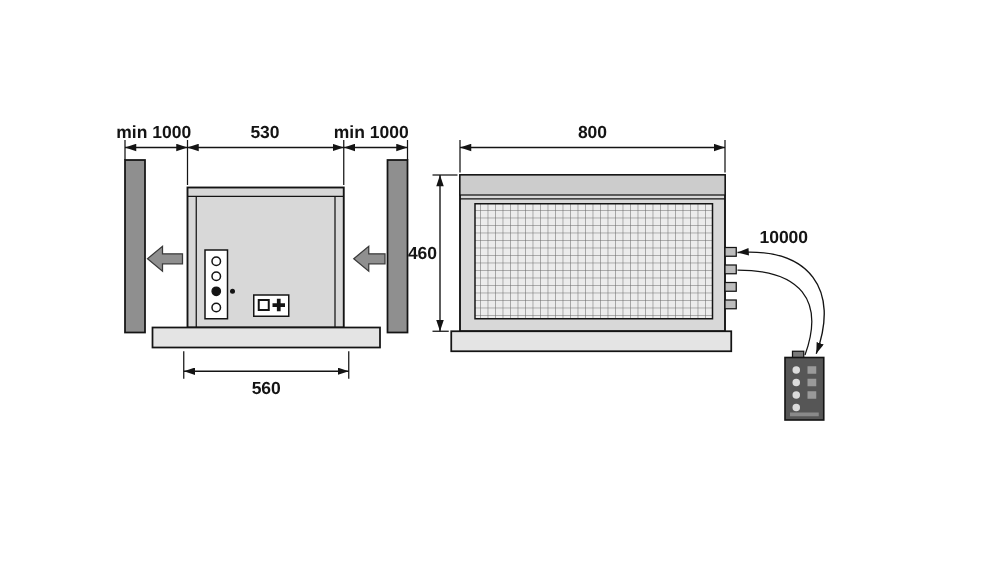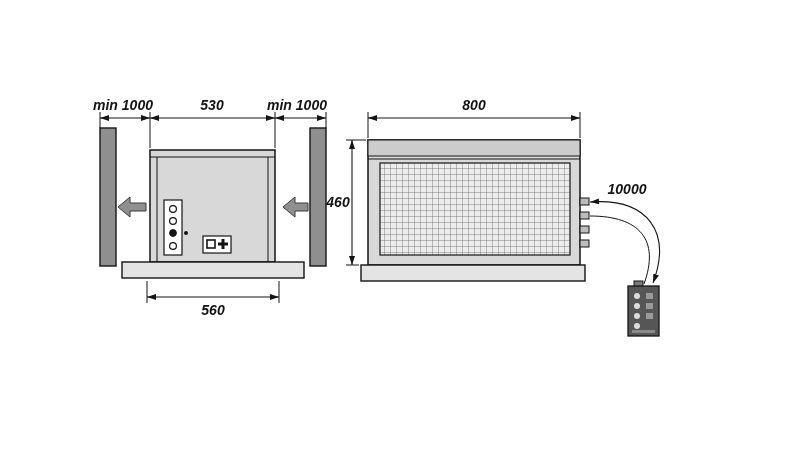--- a/index.html
+++ b/index.html
@@ -1,19 +1,18 @@
 <!DOCTYPE html>
 <html><head>
 <meta charset="utf-8">
 <style>
   html,body { margin:0; padding:0; background:#ffffff; }
   .stage {
     width:800px; height:441px; position:relative; background:#ffffff;
     font-family:"Liberation Sans", sans-serif;
-    font-style:italic;
   }
   svg { display:block; }
   .dim-label {
     font-family:"Liberation Sans", sans-serif;
     font-weight:bold;
     font-size:14px;
     fill:#141414;
     text-anchor:middle;
   }
   .dimline { stroke:#141414; stroke-width:1.1; fill:none; }

